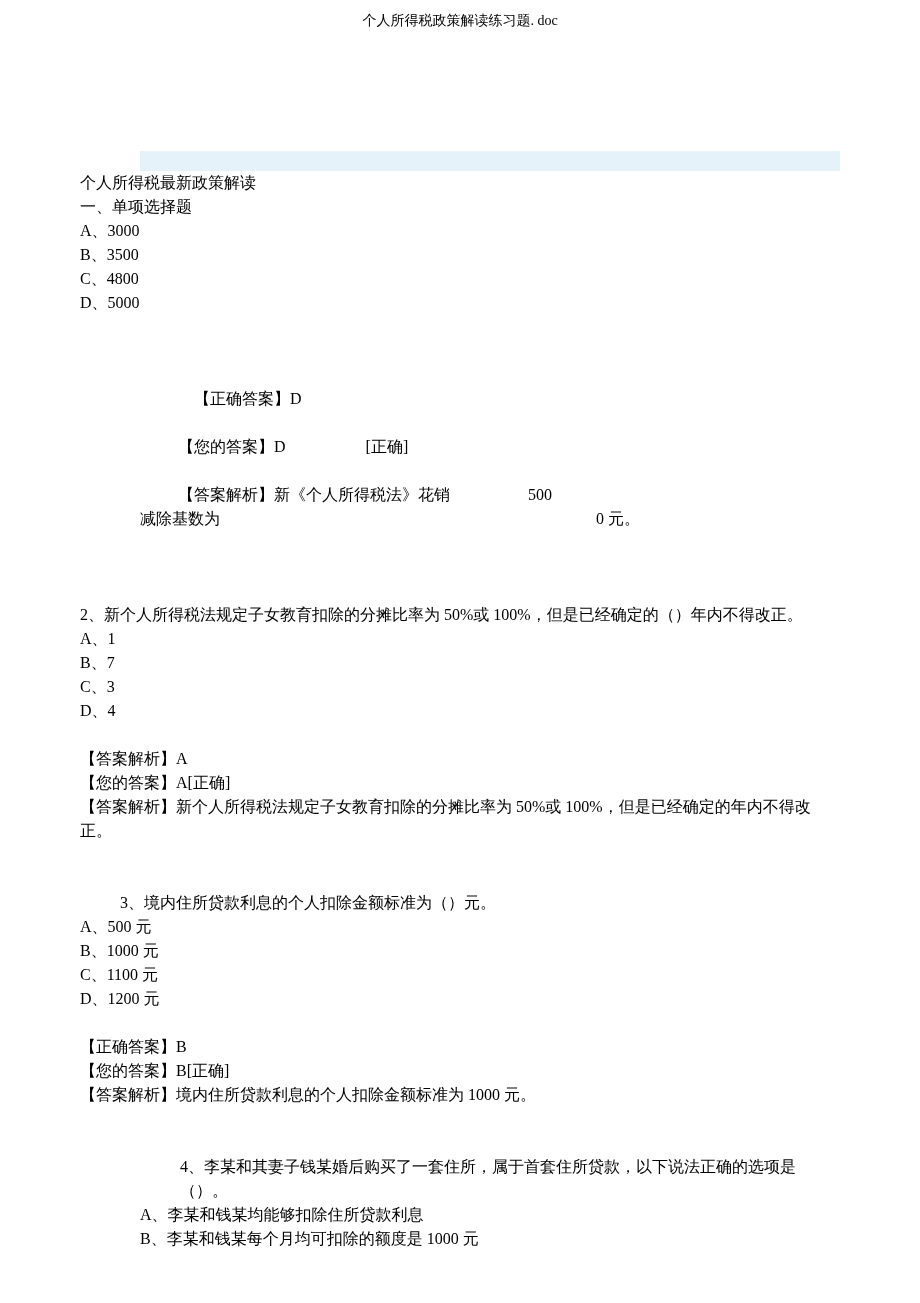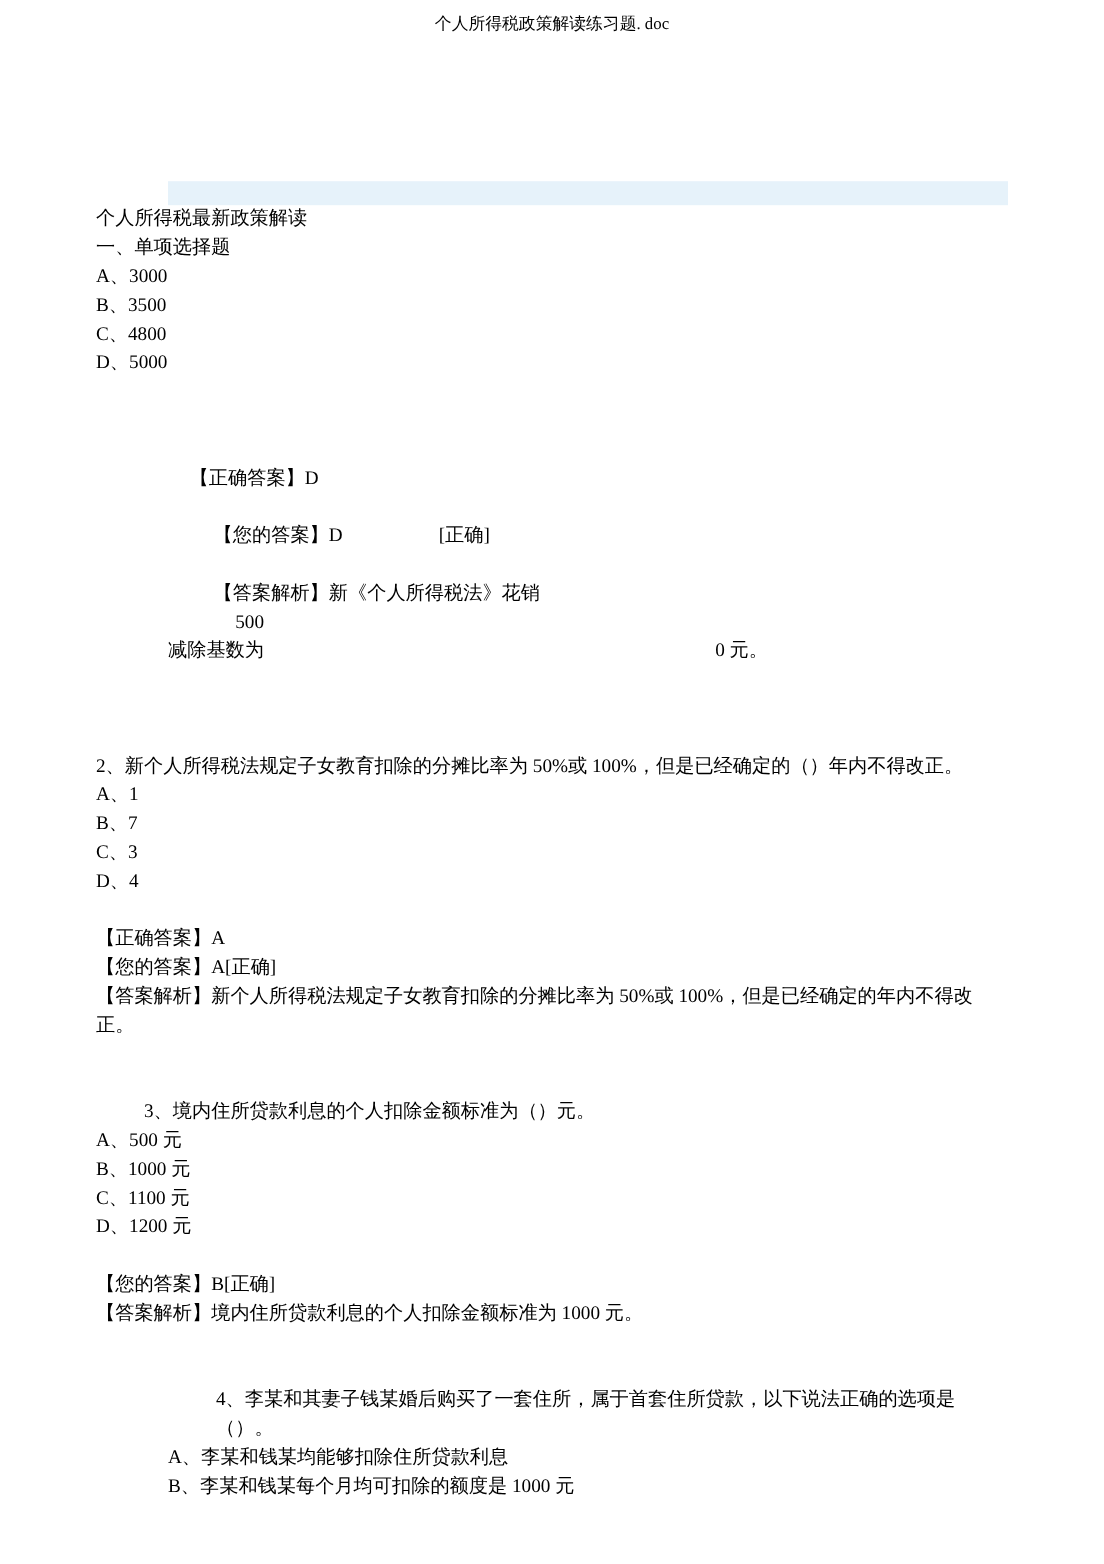--- a/index.html
+++ b/index.html
@@ -29,27 +29,27 @@
     }
     .title-line { }
     .section-line { }
     .q-line { }
     .opt-line { }
     .spacer-sm { height: 24px; }
     .spacer-md { height: 48px; }
     .spacer-lg { height: 72px; }
     .ans-block-1 { margin-left: 60px; }
     .ans-row { display: flex; margin-bottom: 24px; }
-    .ans-label { margin-left: 18px; }
+    .ans-label { margin-left: 54px; }
     .ans-your-row { display: flex; margin-bottom: 24px; }
     .ans-your-label { margin-left: 38px; }
     .ans-your-gap { display: inline-block; width: 80px; }
-    .ans-analysis-row { display: flex; flex-direction: column; }
+    .ans-analysis-row { display: flex; }
     .ans-analysis-left { margin-left: 38px; }
-    .ans-analysis-right { margin-left: 56px; }
+    .ans-analysis-right { margin-left: 78px; }
     .ans-analysis-row2 { display: flex; }
     .ans-analysis-row2-a { }
     .ans-analysis-row2-spacer { flex: 1; }
     .ans-analysis-row2-b { margin-right: 200px; }
     .indent-q3 { margin-left: 40px; }
     .q4-wrap { margin-left: 60px; }
     .indent-q4 { margin-left: 40px; }
   </style>
 </head>
 <body>
@@ -91,34 +91,35 @@
   <div class="spacer-lg"></div>
 
   <div class="q-line">2、新个人所得税法规定子女教育扣除的分摊比率为 50%或 100%，但是已经确定的（）年内不得改正。</div>
   <div class="opt-line">A、1</div>
   <div class="opt-line">B、7</div>
   <div class="opt-line">C、3</div>
   <div class="opt-line">D、4</div>
 
   <div class="spacer-sm"></div>
 
-  <div>【正确答案】A</div>
+  <div>【答案解析】A</div>
   <div>【您的答案】A[正确]</div>
   <div>【答案解析】新个人所得税法规定子女教育扣除的分摊比率为 50%或 100%，但是已经确定的年内不得改正。</div>
 
   <div class="spacer-md"></div>
 
   <div class="indent-q3">3、境内住所贷款利息的个人扣除金额标准为（）元。</div>
   <div class="opt-line">A、500 元</div>
   <div class="opt-line">B、1000 元</div>
   <div class="opt-line">C、1100 元</div>
   <div class="opt-line">D、1200 元</div>
 
   <div class="spacer-sm"></div>
 
+  <div>【正确答案】B</div>
   <div>【您的答案】B[正确]</div>
   <div>【答案解析】境内住所贷款利息的个人扣除金额标准为 1000 元。</div>
 
   <div class="spacer-md"></div>
 
   <div class="q4-wrap">
     <div class="indent-q4">4、李某和其妻子钱某婚后购买了一套住所，属于首套住所贷款，以下说法正确的选项是（）。</div>
     <div class="opt-line">A、李某和钱某均能够扣除住所贷款利息</div>
     <div class="opt-line">B、李某和钱某每个月均可扣除的额度是 1000 元</div>
   </div>

